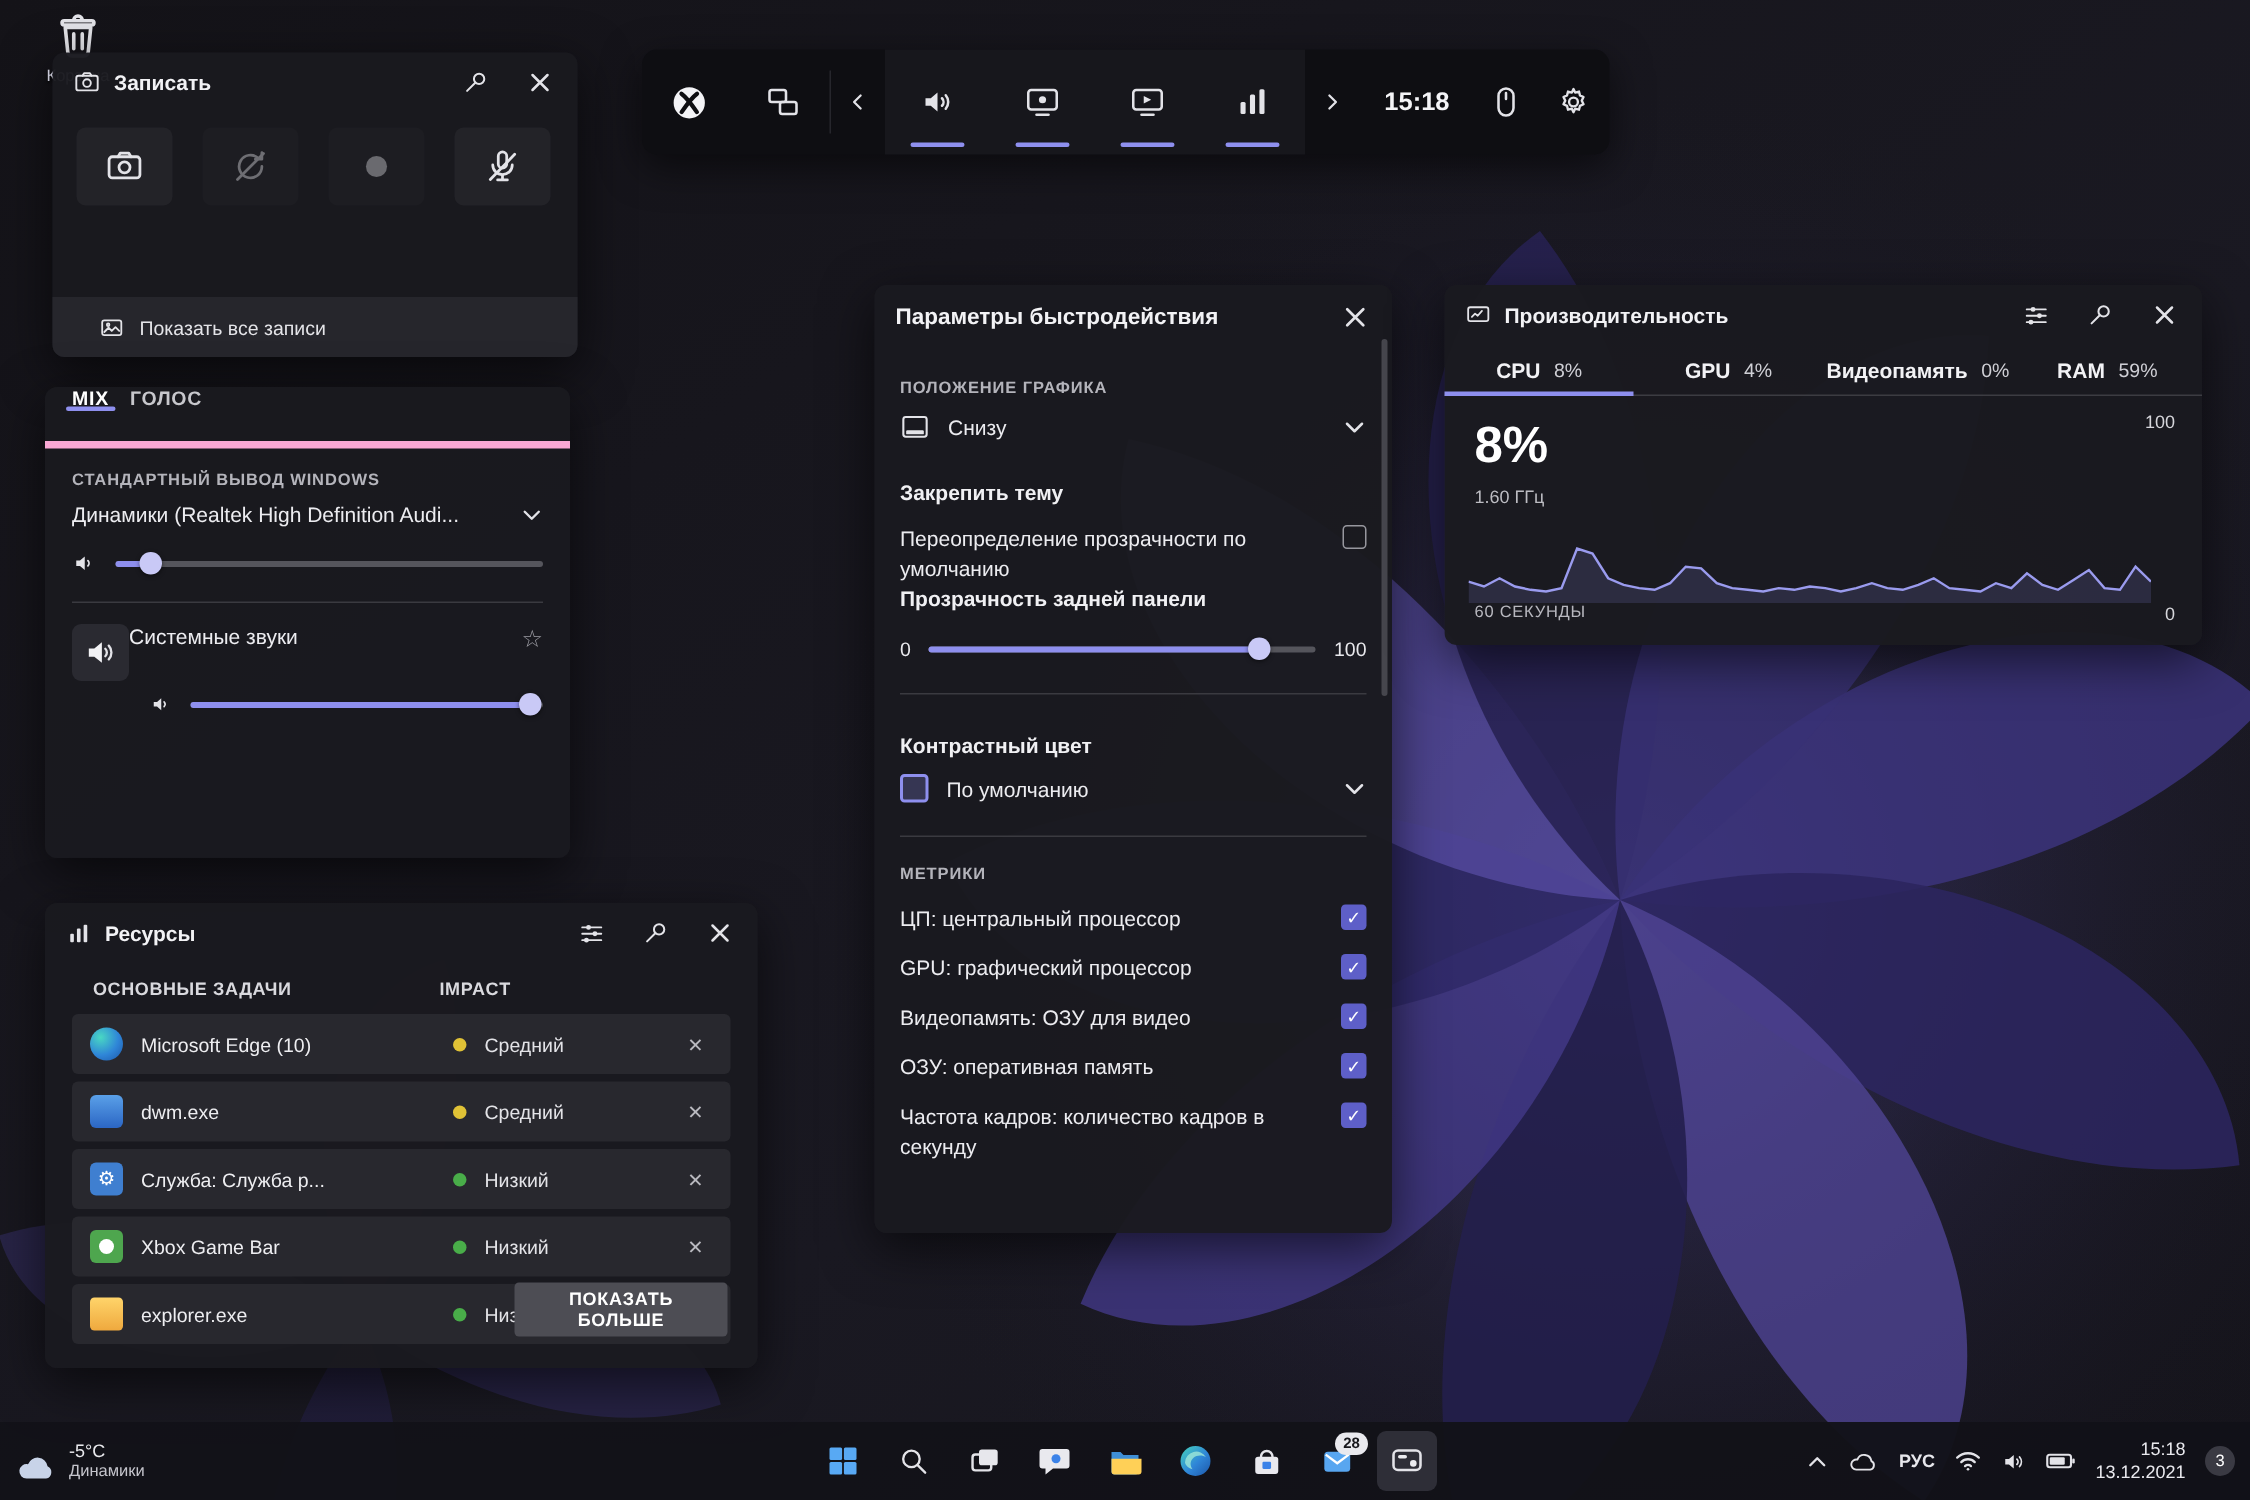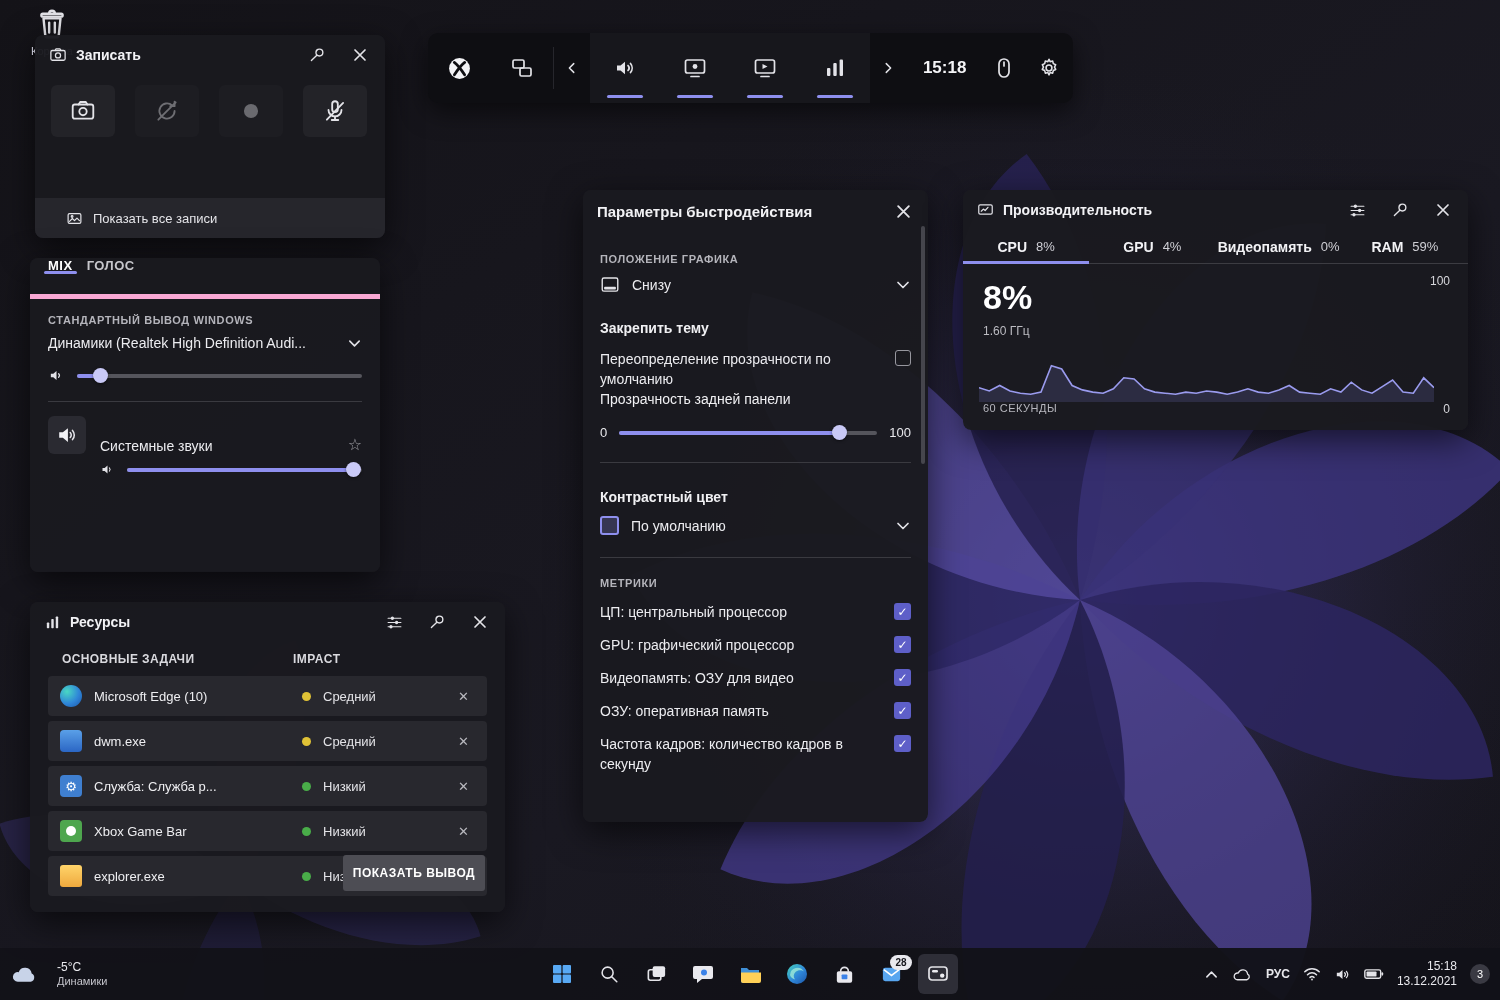--- a/index.html
+++ b/index.html
@@ -59,21 +59,21 @@
   .aud-caption{margin:15px 18px 0;}
   .device-row{margin:9px 18px 0;display:flex;align-items:center;font-size:14px;color:#ececf0;cursor:pointer}
   .slider{flex:1;position:relative;height:14px;cursor:pointer}
   .sl-track{position:absolute;left:0;right:0;top:5px;height:4px;border-radius:2px;background:#55555c}
   .sl-fill{position:absolute;left:0;top:5px;height:4px;border-radius:2px;background:#8e8fee}
   .sl-thumb{position:absolute;top:-1px;width:15px;height:15px;margin-left:-7px;border-radius:50%;
     background:#c9c9f6;box-shadow:0 1px 3px rgba(0,0,0,.5)}
   .slider-row{display:flex;align-items:center;gap:12px}
   .aud-slider1{margin:16px 18px 0}
   .aud-divider{margin:17px 18px 0}
-  .sys-row{margin:14px 18px 0;display:flex;align-items:flex-end;gap:14px}
+  .sys-row{margin:14px 18px 0;display:flex;align-items:flex-start;}
   .sys-tile{width:38px;height:38px;background:#2a2a31;border-radius:6px;display:flex;
     align-items:center;justify-content:center}
   .sys-label{font-size:14px}
   .star{margin-left:auto;color:#9c9ca3;font-size:16px;cursor:pointer}
   .aud-slider2{margin:8px 18px 0 70px}
 
   
   .resources-panel{left:30px;top:602px;width:475px;height:310px;overflow:hidden}
   .res-cols{display:flex;align-items:center;height:34px;padding:0 18px;color:#d9d9de;
     font-size:12px;font-weight:700;letter-spacing:.4px}
@@ -105,21 +105,21 @@
   .sp-caption{margin-top:19px}
   .drop-row{margin-top:11px;display:flex;align-items:center;gap:12px;font-size:14px;cursor:pointer}
   .drop-row .chev{margin-left:auto}
   .subhead{margin-top:26px;font-size:14px;font-weight:700;color:#f0f0f3}
   .check-row{margin-top:13px;display:flex;align-items:flex-start;gap:14px;font-size:14px;line-height:20px}
   .check-row .lbl{flex:1}
   .cb{width:17px;height:17px;border-radius:3px;flex:none;margin-top:1px;cursor:pointer}
   .cb.unchecked{border:1.6px solid #97979e;background:transparent;width:14px;height:14px}
   .cb.checked{background:#5e5fc8;display:flex;align-items:center;justify-content:center}
   .cb.checked::after{content:"✓";color:#fff;font-size:12px;font-weight:700}
-  .sp-sub2{margin-top:2px;font-size:14px;font-weight:400;color:#f0f0f3}
+  .sp-sub2{margin-top:2px;font-size:14px;font-weight:700;color:#f0f0f3}
   .sp-sliderrow{margin-top:18px;display:flex;align-items:center;gap:12px;font-size:13px;color:#e8e8ec}
   .sp-div{margin-top:22px}
   .contrast-sq{width:15px;height:15px;border:2px solid #8e8fee;border-radius:3px;background:rgba(142,143,238,.25)}
   .metrics-list{margin-top:6px}
   .sp-scrollbar{position:absolute;right:3px;top:36px;width:4px;height:238px;background:#46464d;border-radius:2px}
 
   
   .performance-panel{left:963px;top:190px;width:505px;height:240px}
   .perf-tabs{display:flex;border-bottom:1px solid #3c3c42;height:33px}
   .ptab{flex:1;display:flex;align-items:center;justify-content:center;gap:9px;position:relative;cursor:pointer}
@@ -130,21 +130,21 @@
   .big-val{position:absolute;left:20px;top:14px;font-size:34px;font-weight:700;color:#fff;z-index:2}
   .freq{position:absolute;left:20px;top:60px;font-size:12px;color:#bcbcc2;z-index:2}
   #cpu-chart{position:absolute;left:16px;top:28px;z-index:1}
   .ax-max{position:absolute;right:18px;top:10px;font-size:12px;color:#d6d6db}
   .ax-min{position:absolute;right:18px;top:138px;font-size:12px;color:#d6d6db}
   .ax-x{position:absolute;left:20px;top:138px;font-size:11px;letter-spacing:.5px;color:#b7b7be}
 
   
   .taskbar{position:absolute;left:0;right:0;bottom:0;height:52px;background:rgba(18,18,24,.96);
     z-index:10;display:flex;align-items:center}
-  .tb-weather{position:absolute;left:10px;display:flex;align-items:center;gap:20px;cursor:pointer}
+  .tb-weather{position:absolute;left:10px;display:flex;align-items:flex-end;gap:9px;cursor:pointer}
   .tb-weather .wtxt{display:flex;flex-direction:column;line-height:14px}
   .wtemp{font-size:12px;color:#eaeaee}
   .wdesc{font-size:11px;color:#c4c4cb}
   .tb-center{position:absolute;left:50%;transform:translateX(-50%);display:flex;gap:7px}
   .tb-tile{width:40px;height:40px;border-radius:6px;display:flex;align-items:center;justify-content:center;
     background:none;border:none;cursor:pointer;position:relative}
   .tb-tile.active-tile{background:#2e2e37}
   .tb-badge{position:absolute;top:1px;right:-1px;min-width:16px;height:15px;border-radius:8px;
     background:#e9e9ee;color:#17171c;font-size:10px;font-weight:700;display:flex;align-items:center;
     justify-content:center;padding:0 3px}
@@ -459,21 +459,21 @@
         <button class="res-close">✕</button>
       </div>
       <div class="res-row">
         <span class="ri ri-folder"></span>
         <span class="res-name">explorer.exe</span>
         <span class="dot dot-low"></span>
         <span class="res-impact">Низкий</span>
         <button class="res-close">✕</button>
       </div>
     </div>
-    <button class="show-more">ПОКАЗАТЬ ВЫВОД</button>
+    <button class="show-more">ПОКАЗАТЬ БОЛЬШЕ</button>
   </div>
 
   <div class="panel settings-panel">
     <div class="panel-header" style="height:42px">
       <span class="panel-title" style="font-size:15px">Параметры быстродействия</span>
       <span class="hspace"></span>
       <button class="hbtn">
         <svg width="15" height="15" viewBox="0 0 14 14" class="ic">
           <path d="M2 2 L12 12 M12 2 L2 12"></path>
         </svg>

